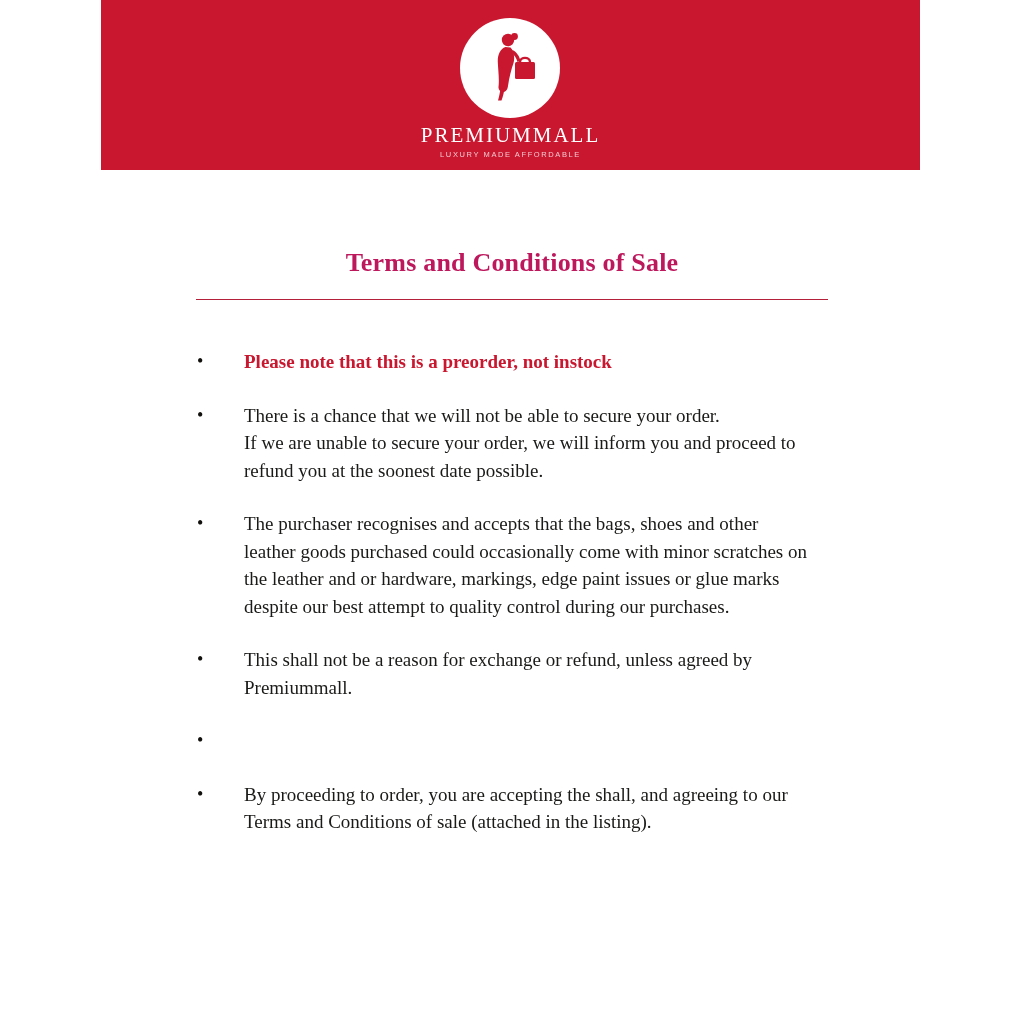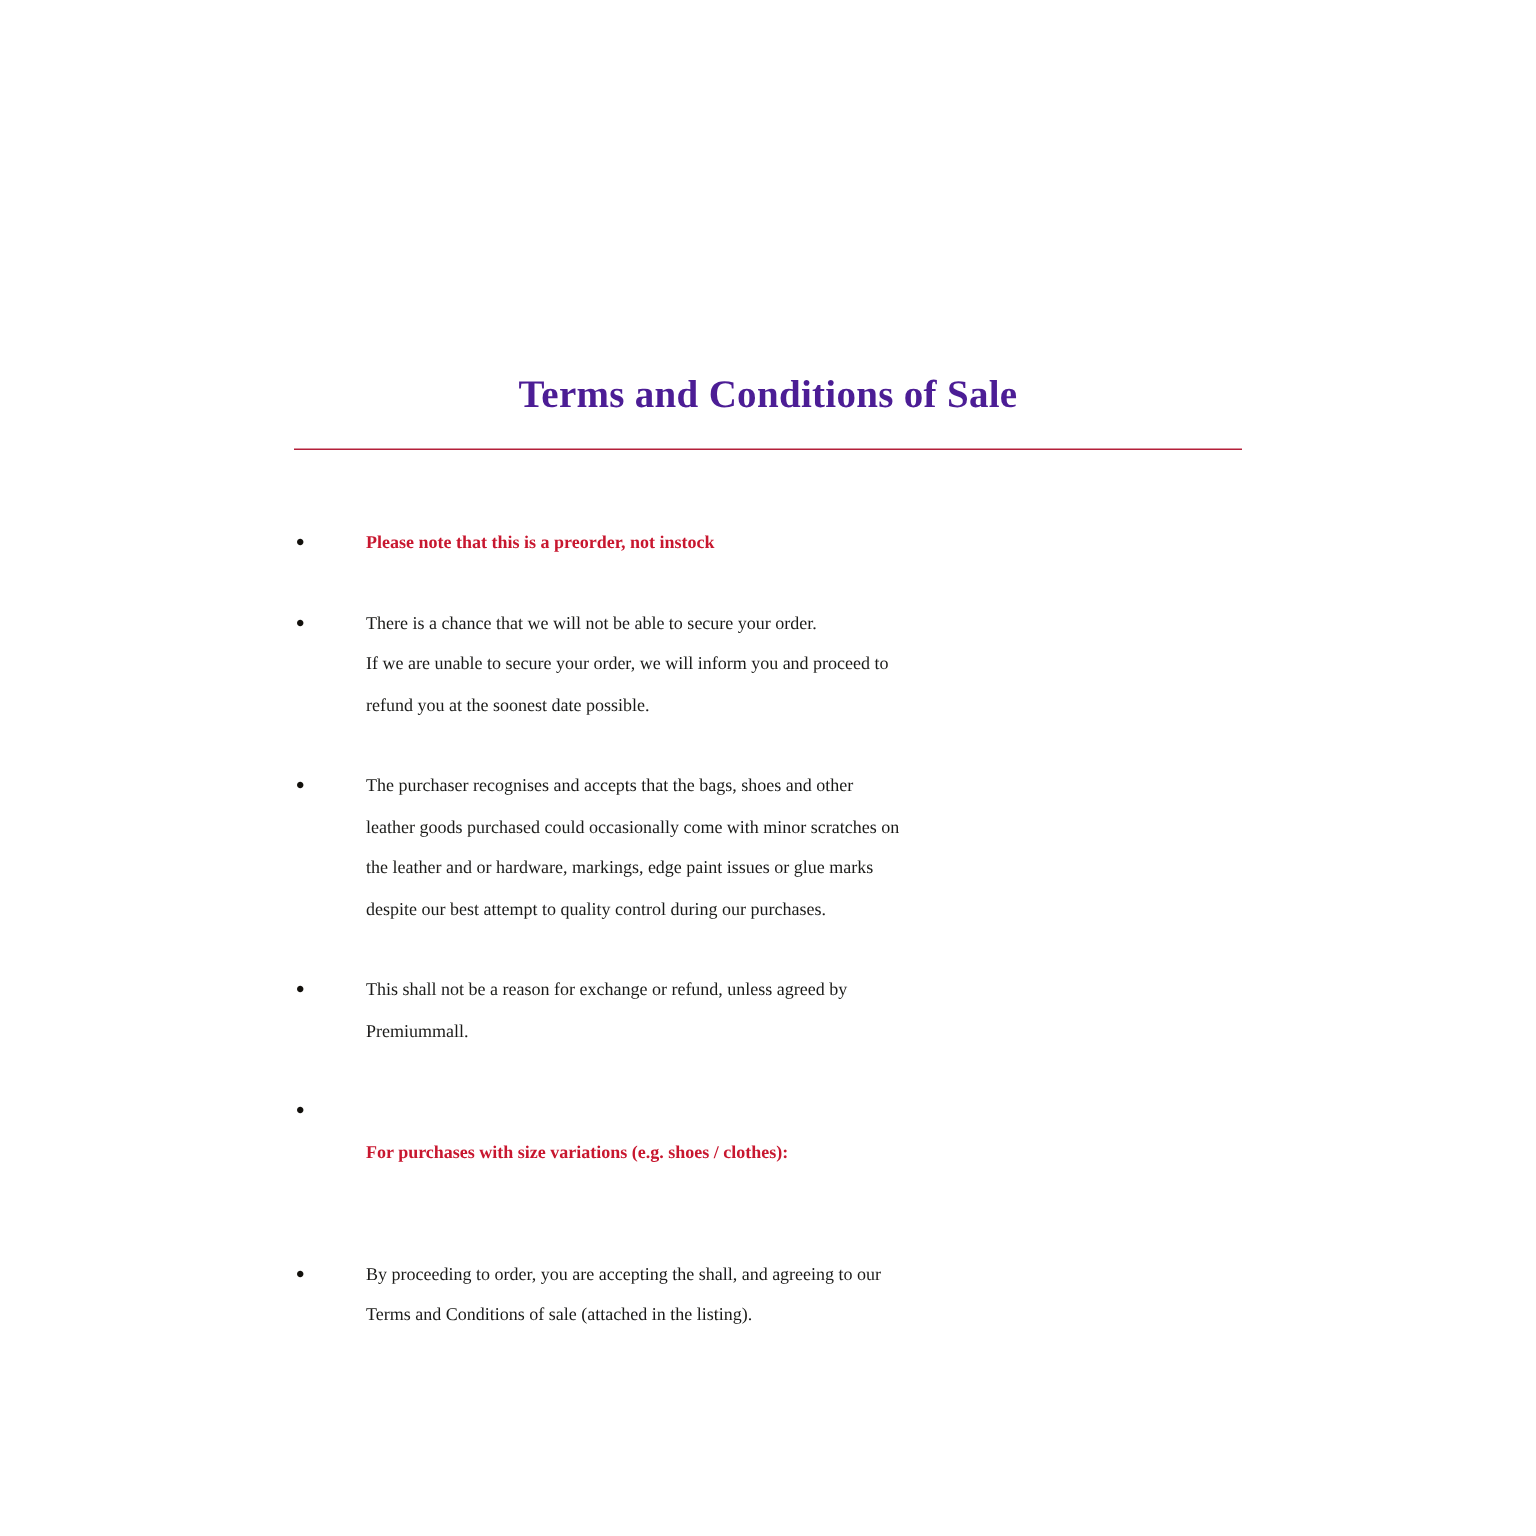--- a/index.html
+++ b/index.html
@@ -70,21 +70,21 @@
   
   .doc-title {
     position: absolute;
     left: 0;
     right: 0;
     top: 248px;
     text-align: center;
     font-family: "Liberation Serif", serif;
     font-weight: bold;
     font-size: 26px;
-    color: #4c1d95;
+    color: #be185d;
     letter-spacing: 0.2px;
   }
   .divider {
     position: absolute;
     left: 196px;
     top: 299px;
     width: 632px;
     height: 1px;
     background: #b4203a;
   }
@@ -107,21 +107,21 @@
     font-family: "Liberation Serif", serif;
     font-size: 18px;
     line-height: 27.5px;
     color: #12100c;
     padding-left: 1px;
     box-sizing: border-box;
   }
   .bullet-text {
     flex: 1 1 auto;
     font-family: "Liberation Serif", serif;
-    font-size: 12px;
+    font-size: 19px;
     line-height: 27.5px;
     color: #1a1a18;
     white-space: pre-line;
   }
   .bullet-text.accent {
     color: #c8172f;
     font-weight: bold;
   }
   .bullet-text .accent-head {
     color: #c8172f;
@@ -133,20 +133,46 @@
     font-weight: normal;
     display: block;
     white-space: pre-line;
   }
 </style>
 </head>
 <body>
 
 <div class="page">
 
+  <div class="banner">
+    <div class="logo-block">
+      <div class="logo-circle">
+        <svg width="86" height="86" viewBox="0 0 86 86" aria-hidden="true">
+          <g fill="#c8172f">
+
+            <circle cx="41" cy="15" r="6.2"></circle>
+
+            <circle cx="47.5" cy="11.5" r="3.4"></circle>
+
+            <path d="M38.5 22 C33 24 30.5 30 30.8 37 C31.1 45 32.5 54 31.5 62 C31.2 65 33.5 67 36 67 C39 67 40.5 64.5 41 61 C42.2 52 44.5 44 46.5 38 C48 33.5 47 25.5 43.5 22.5 Z"></path>
+
+            <path d="M45.5 25 C49.5 27 52.5 31 53.5 36 L50.5 37 C49.3 33 47.2 29.6 44.2 27.8 Z"></path>
+
+            <path d="M33.5 63 C33 68 32 72 31 75.5 L34.5 75.5 C35.8 72 37 67.6 37.5 63.5 Z"></path>
+
+            <rect x="48" y="37" width="20" height="17" rx="1.5"></rect>
+
+            <path d="M53 37 C53 31.5 63 31.5 63 37" fill="none" stroke="#c8172f" stroke-width="2.4"></path>
+          </g>
+        </svg>
+      </div>
+      <div class="brand-name">PREMIUMMALL</div>
+      <div class="brand-tagline">LUXURY MADE AFFORDABLE</div>
+    </div>
+  </div>
 
   <div class="doc-title">Terms and Conditions of Sale</div>
   <div class="divider"></div>
 
   <div class="content">
 
     <div class="bullet-row">
       <div class="bullet-mark">•</div>
       <div class="bullet-text accent">Please note that this is a preorder, not instock</div>
     </div>
@@ -168,21 +194,20 @@
 
     <div class="bullet-row">
       <div class="bullet-mark">•</div>
       <div class="bullet-text">This shall not be a reason for exchange or refund, unless agreed by
 Premiummall.</div>
     </div>
 
     <div class="bullet-row">
       <div class="bullet-mark">•</div>
       <div class="bullet-text">
-        <span class="accent-head">For purchases with size variations (e.g. shoes / clothes):</span>
       </div>
     </div>
 
     <div class="bullet-row">
       <div class="bullet-mark">•</div>
       <div class="bullet-text">By proceeding to order, you are accepting the shall, and agreeing to our
 Terms and Conditions of sale (attached in the listing).</div>
     </div>
 
   </div>

